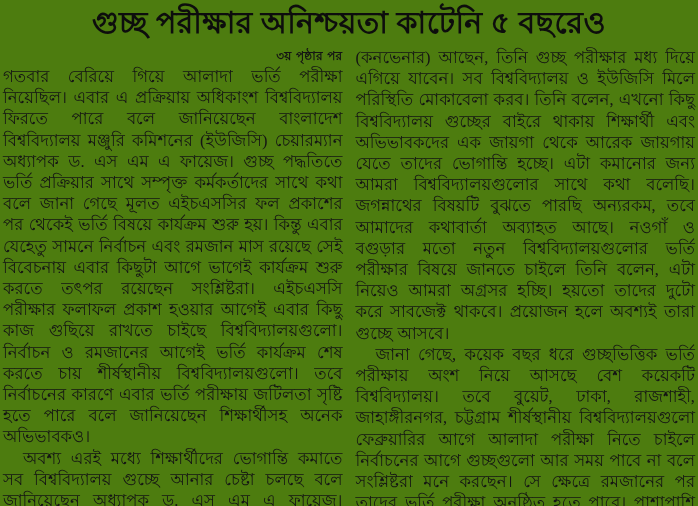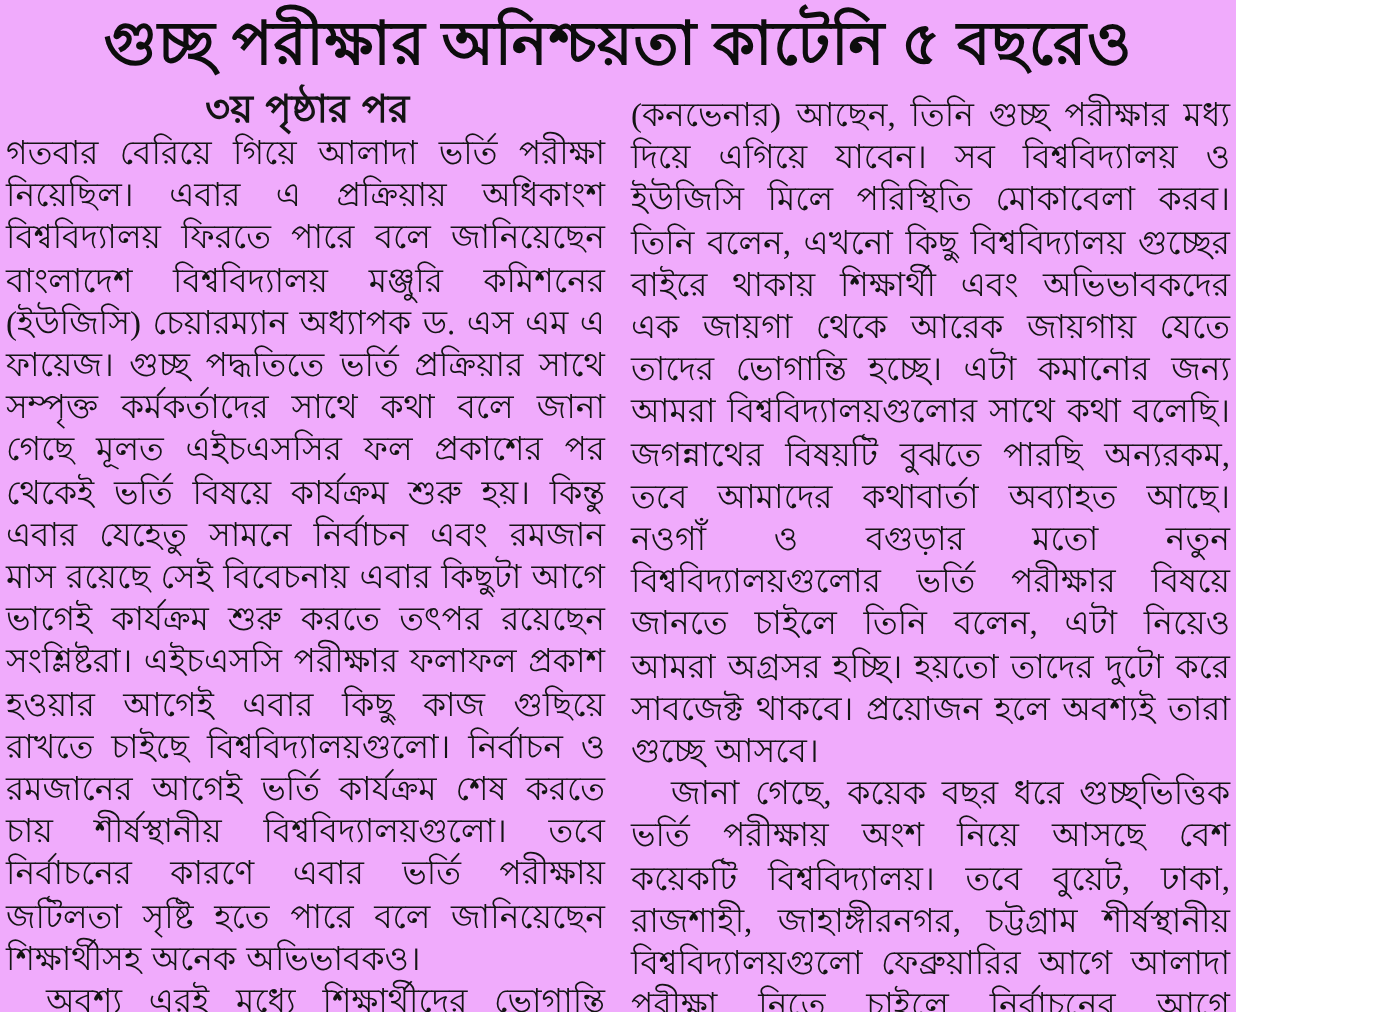--- a/index.html
+++ b/index.html
@@ -2,23 +2,23 @@
 <html><head>
 <meta charset="utf-8">
 <style>
   html, body {
     margin: 0;
     padding: 0;
     background: #ffffff;
   }
   .page {
     position: relative;
-    width: 618px;
+    width: 698px;
     height: 506px;
-    background: #f0abfc;
+    background: #4d7c0f;
     color: #141414;
     font-family: "Liberation Serif", "DejaVu Sans", serif;
     overflow: hidden;
     box-sizing: border-box;
     padding: 2px 3px 0 3px;
   }
   .headline {
     margin: 2px 0 5px 0;
     text-align: center;
     font-size: 30px;
@@ -34,23 +34,23 @@
   }
   .col {
     flex: 1 1 0;
     font-size: 16.5px;
     line-height: 21.2px;
     text-align: justify;
     word-spacing: 1px;
   }
   .continuation-label {
     font-weight: 700;
-    font-size: 19px;
+    font-size: 12px;
     line-height: 18px;
-    text-align: center;
+    text-align: right;
     margin: 0 0 1px 2px;
     letter-spacing: 0.3px;
   }
   .col p {
     margin: 0;
     font-family: Liberation Serif, serif;
   }
   .col p.indent {
     text-indent: 20px;
   }

